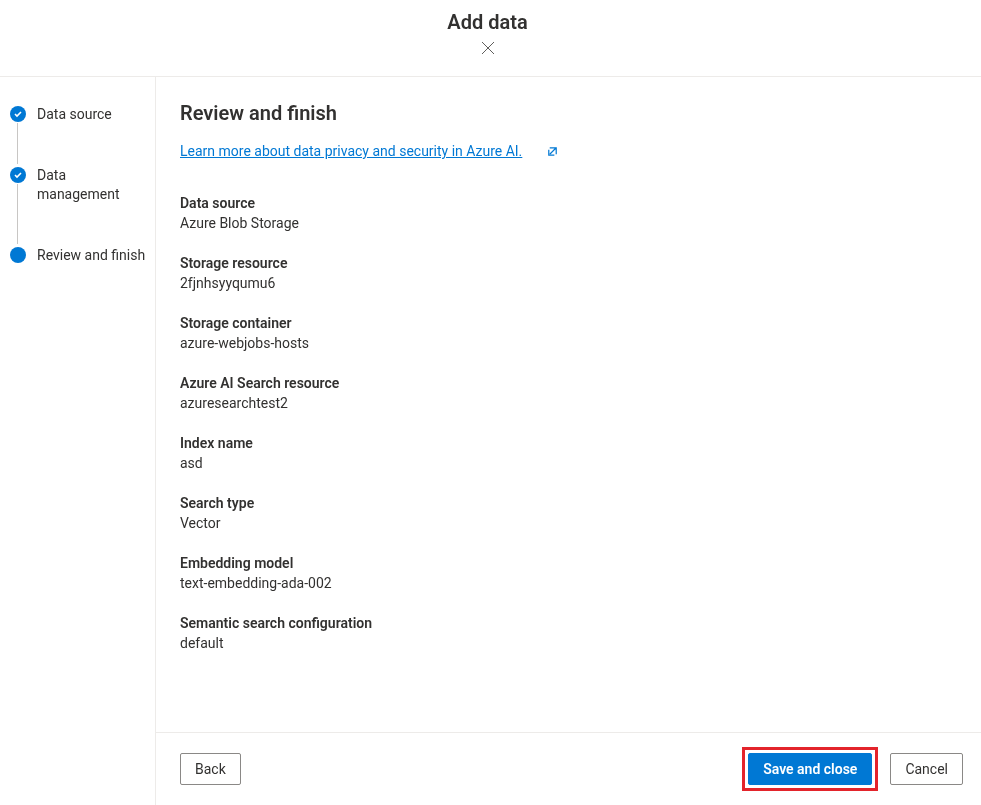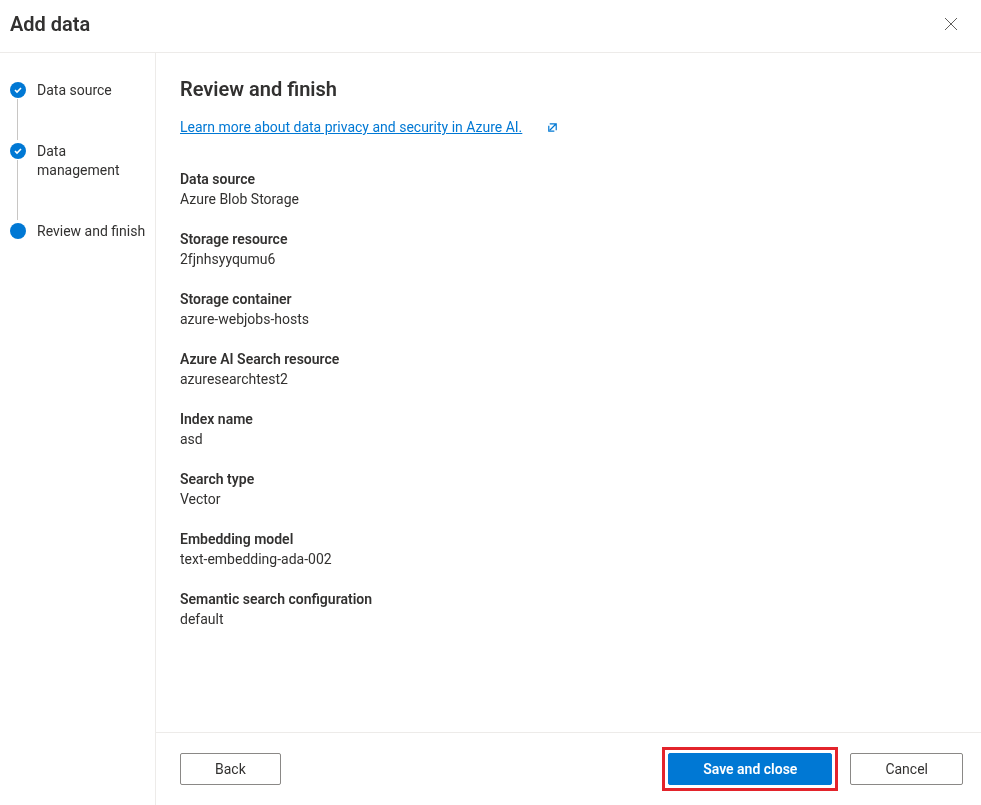--- a/index.html
+++ b/index.html
@@ -16,20 +16,21 @@
       height: 805px;
       display: flex;
       flex-direction: column;
     }
     .header {
       display: flex;
       align-items: center;
       justify-content: space-between;
       padding: 10px 16px 14px 10px;
       border-bottom: 1px solid #edebe9;
+      flex-direction: column;
     }
     .header-title {
       font-size: 20px;
       font-weight: 600;
       color: #323130;
     }
     .close-btn {
       background: none;
       border: none;
       cursor: pointer;
@@ -144,21 +145,21 @@
       justify-content: space-between;
     }
     .footer-right {
       display: flex;
       gap: 12px;
       align-items: center;
     }
     button.btn {
       font-family: inherit;
       font-size: 14px;
-      padding: 6px 34px;
+      padding: 6px 14px;
       border: 1px solid #8a8886;
       background: #fff;
       color: #323130;
       cursor: pointer;
       border-radius: 2px;
       min-height: 32px;
       text-align: center;
     }
     button.btn-primary {
       background: #0078d4;

